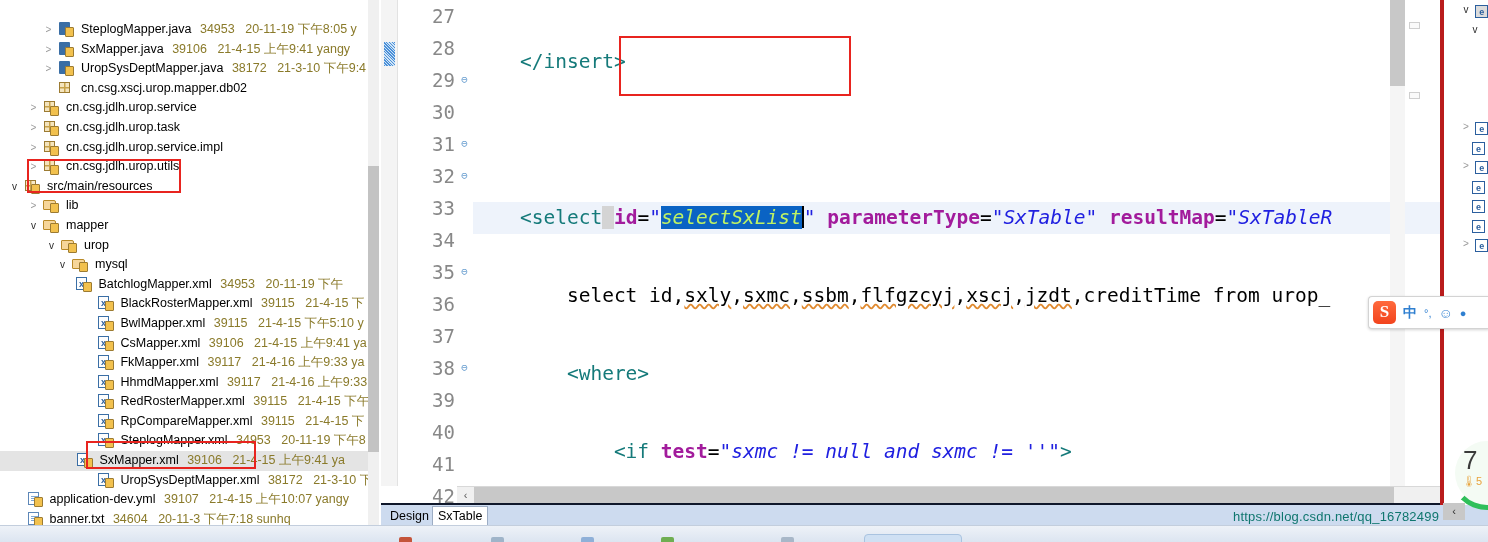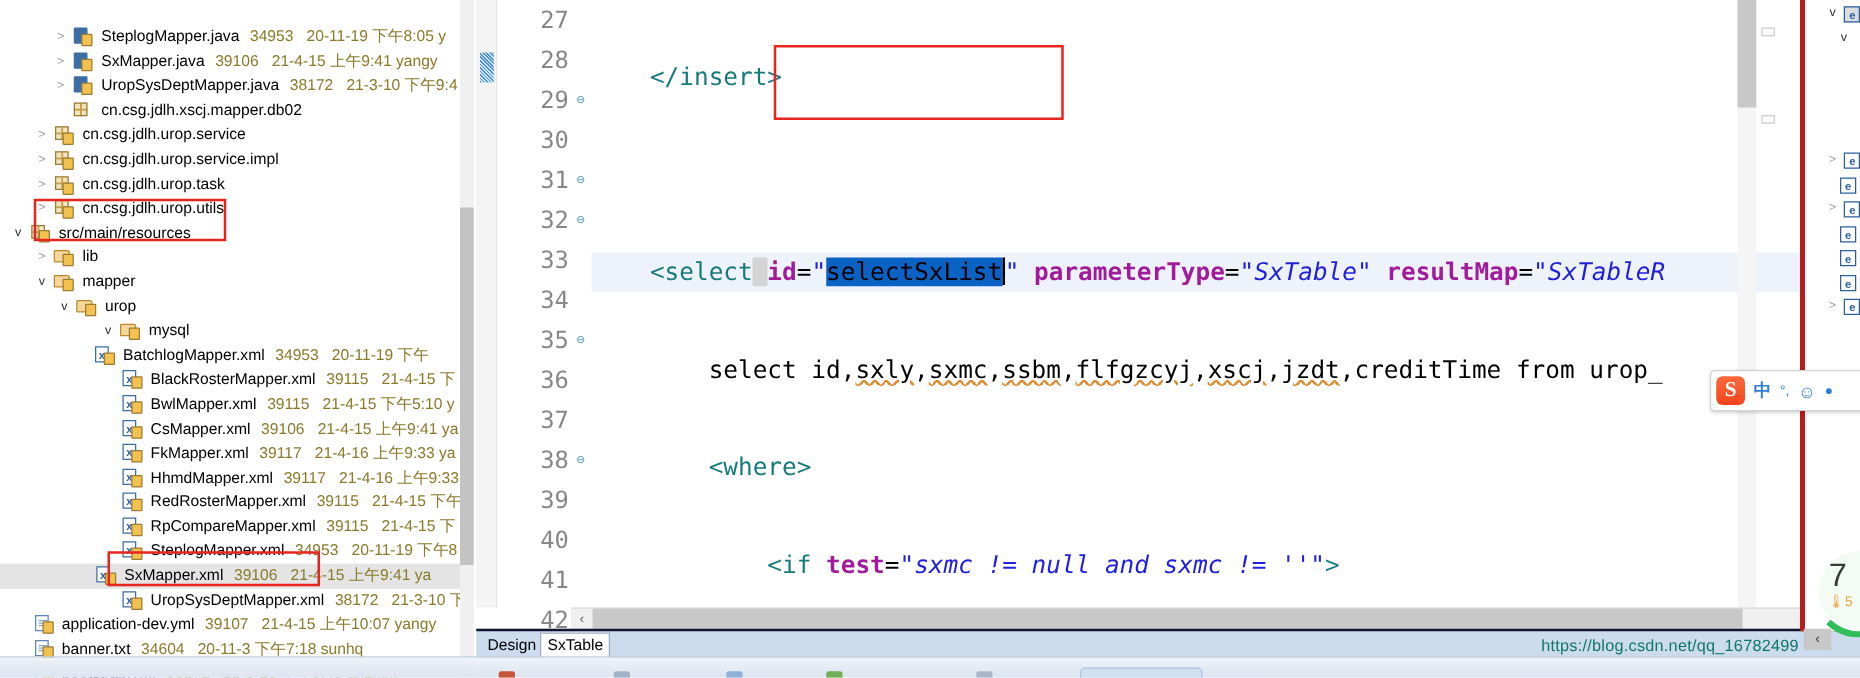--- a/index.html
+++ b/index.html
@@ -237,21 +237,21 @@
     font-size: 19.5px;
     white-space: pre;
     overflow: hidden;
   }
   .cline { height: 32px; line-height: 32px; }
   .cline.hl { background: #eef3fb; }
   .t-tag   { color: #157a7a; }
   .t-attr  { color: #a21b9c; font-weight: bold; }
   .t-str   { color: #2020e0; font-style: italic; }
   .t-plain { color: #000000; }
-  .t-sel   { background: #0a63c4; color: #000000; }
+  .t-sel   { background: #0a63c4; color: #bef264; font-style: italic; }
   .t-grey  { background: #d4d4d4; }
   .underline-sq { text-decoration: underline; text-decoration-color:#e08a30; text-decoration-style: wavy; }
   .cursor-bar {
     display:inline-block;
     width:2px; height:22px;
     background:#000;
     vertical-align:-4px;
   }
 
   
@@ -478,39 +478,39 @@
     <span class="arrow">&gt;</span>
     <span class="ficon ic-java"></span>
     <span class="fname">UropSysDeptMapper.java</span>
     <span class="fmeta">38172</span>
     <span class="fmeta2">21-3-10 下午9:4</span>
   </div>
 
   <div class="tree-row" style="padding-left:42px">
     <span class="arrow blank">›</span>
     <span class="ficon ic-pkg plain"></span>
-    <span class="fname">cn.csg.jdlh.xscj.mapper.db02</span>
+    <span class="fname">cn.csg.xscj.urop.mapper.db02</span>
   </div>
 
   <div class="tree-row" style="padding-left:27px">
     <span class="arrow">&gt;</span>
     <span class="ficon ic-pkg"></span>
     <span class="fname">cn.csg.jdlh.urop.service</span>
   </div>
 
   <div class="tree-row" style="padding-left:27px">
     <span class="arrow">&gt;</span>
     <span class="ficon ic-pkg"></span>
-    <span class="fname">cn.csg.jdlh.urop.service.impl</span>
+    <span class="fname">cn.csg.jdlh.urop.task</span>
   </div>
 
   <div class="tree-row" style="padding-left:27px">
     <span class="arrow">&gt;</span>
     <span class="ficon ic-pkg"></span>
-    <span class="fname">cn.csg.jdlh.urop.task</span>
+    <span class="fname">cn.csg.jdlh.urop.service.impl</span>
   </div>
 
   <div class="tree-row" style="padding-left:27px">
     <span class="arrow">&gt;</span>
     <span class="ficon ic-pkg"></span>
     <span class="fname">cn.csg.jdlh.urop.utils</span>
   </div>
 
   <div class="tree-row" style="padding-left:8px">
     <span class="arrow open">v</span>
@@ -529,21 +529,21 @@
     <span class="ficon ic-folder"></span>
     <span class="fname">mapper</span>
   </div>
 
   <div class="tree-row" style="padding-left:45px">
     <span class="arrow open">v</span>
     <span class="ficon ic-folder"></span>
     <span class="fname">urop</span>
   </div>
 
-  <div class="tree-row" style="padding-left:80px">
+  <div class="tree-row" style="padding-left:56px">
     <span class="arrow open">v</span>
     <span class="ficon ic-folder"></span>
     <span class="fname">mysql</span>
   </div>
 
   <div class="tree-row" style="padding-left:76px">
     <span class="ficon ic-xml"></span>
     <span class="fname">BatchlogMapper.xml</span>
     <span class="fmeta">34953</span>
     <span class="fmeta2">20-11-19 下午</span>

